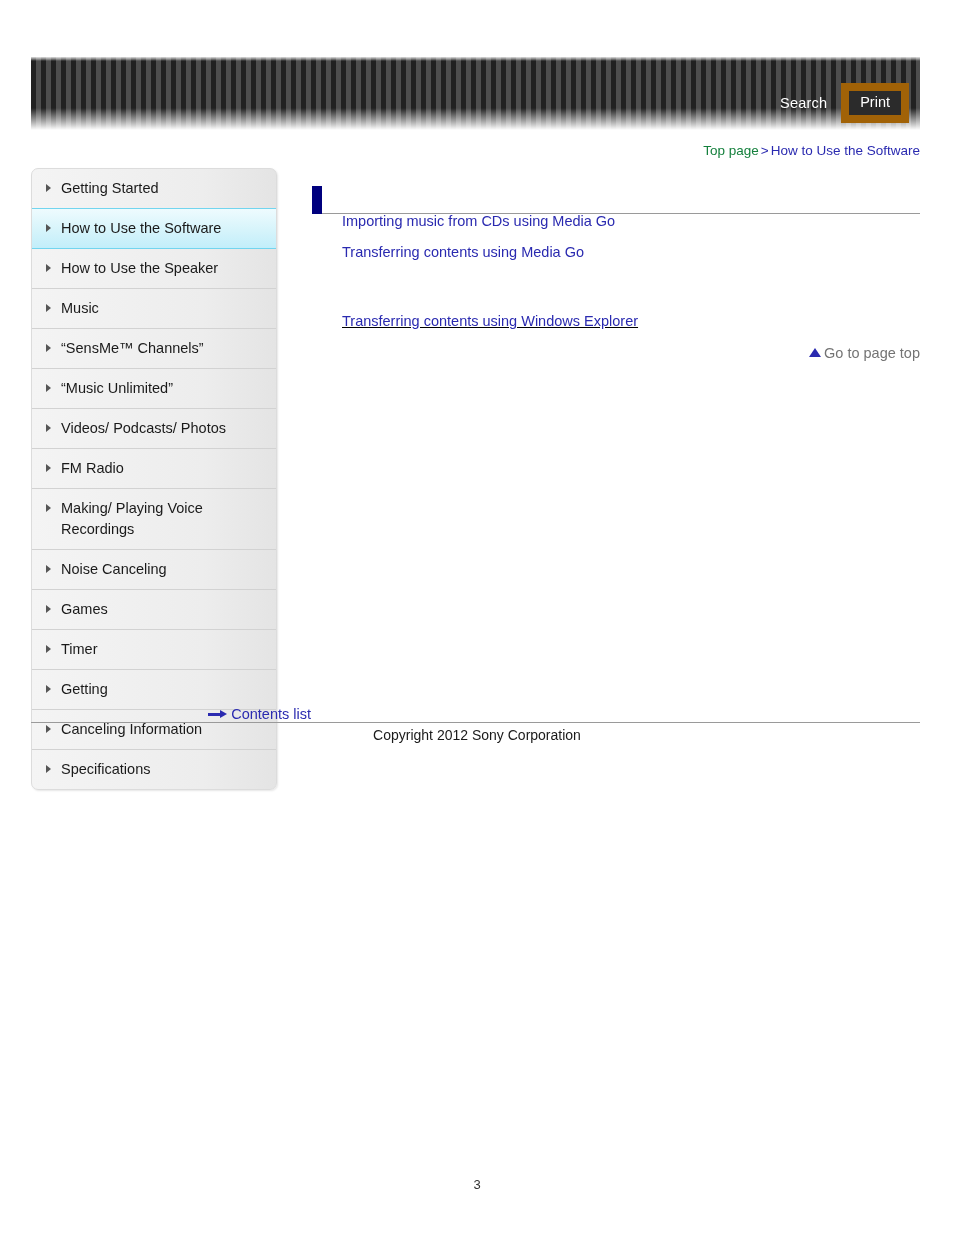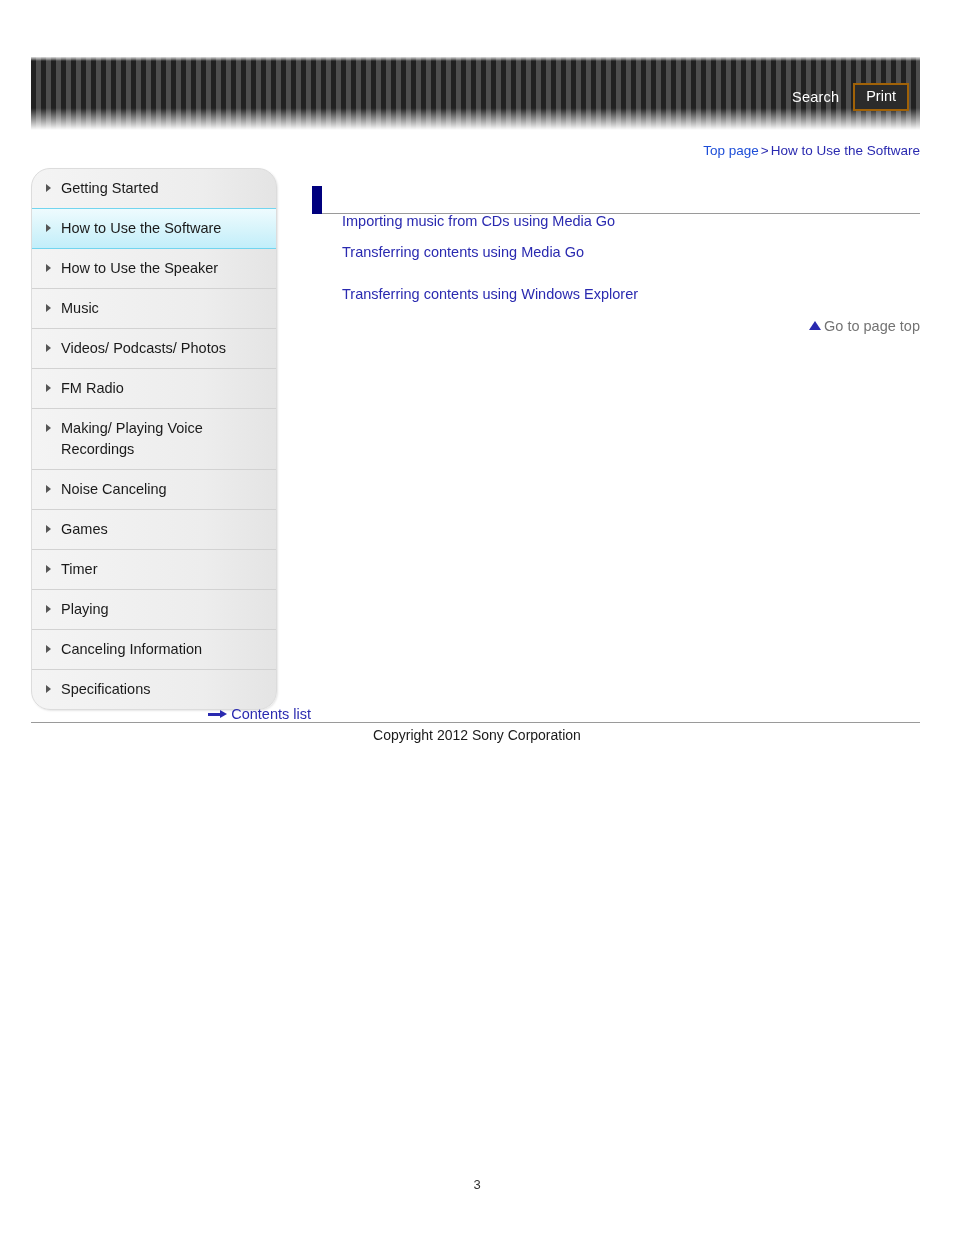--- a/index.html
+++ b/index.html
@@ -66,55 +66,55 @@
     color: #ffffff;
     font-size: 14.5px;
     letter-spacing: 0.2px;
     white-space: nowrap;
     padding-left: 20px;
   }
   .print-button {
     display: inline-block;
     color: #ffffff;
     font-size: 14.5px;
-    border: 2px solid #a16207;
+    border: 8px solid #a16207;
     background: #2b2b2b;
     padding: 3px 11px 4px 11px;
     line-height: 1.15;
     cursor: pointer;
     white-space: nowrap;
   }
 
   
   .breadcrumb {
     position: absolute;
     right: 34px;
     top: 143px;
     font-size: 13.5px;
     color: #2a2ab0;
     white-space: nowrap;
   }
   .breadcrumb a {
-    color: #1d4ed8;
+    color: #15803d;
     text-decoration: none;
   }
   .breadcrumb .sep {
     color: #2a2ab0;
     margin: 0 2px;
   }
 
   
   .sidebar {
     position: absolute;
     left: 31px;
     top: 168px;
     width: 246px;
     background: linear-gradient(to right, #f4f4f4 0%, #ededed 70%, #e4e4e4 100%);
     border: 1px solid #dcdcdc;
-    border-radius: 19px;
+    border-radius: 7px;
     box-shadow: 1px 1px 2px rgba(0,0,0,0.10);
     box-sizing: border-box;
     overflow: hidden;
   }
   .nav-item {
     position: relative;
     display: flex;
     align-items: flex-start;
     padding: 9px 10px 9px 14px;
     border-bottom: 1px solid #d2d2d2;
@@ -229,21 +229,22 @@
     display: block;
     font-size: 14.5px;
     color: #2a2ab0;
     text-decoration: none;
     line-height: 1.0;
     margin-bottom: 16px;
     cursor: pointer;
     white-space: nowrap;
   }
   .link-group.second {
-    margin-top: 28px;
+    margin-top: 55px;
+    text-decoration: underline;
   }
   .go-top-row {
     margin-top: 16px;
     display: flex;
     justify-content: flex-end;
     align-items: center;
     gap: 3px;
   }
   .triangle-up-icon {
     width: 0; height: 0;
@@ -315,20 +316,28 @@
     <div class="nav-item">
       <span class="nav-bullet"></span>
       <span class="nav-label">How to Use the Speaker</span>
     </div>
     <div class="nav-item">
       <span class="nav-bullet"></span>
       <span class="nav-label">Music</span>
     </div>
     <div class="nav-item">
       <span class="nav-bullet"></span>
+      <span class="nav-label">“SensMe™ Channels”</span>
+    </div>
+    <div class="nav-item">
+      <span class="nav-bullet"></span>
+      <span class="nav-label">“Music Unlimited”</span>
+    </div>
+    <div class="nav-item">
+      <span class="nav-bullet"></span>
       <span class="nav-label">Videos/ Podcasts/ Photos</span>
     </div>
     <div class="nav-item">
       <span class="nav-bullet"></span>
       <span class="nav-label">FM Radio</span>
     </div>
     <div class="nav-item">
       <span class="nav-bullet"></span>
       <span class="nav-label">Making/ Playing Voice Recordings</span>
     </div>
@@ -339,21 +348,21 @@
     <div class="nav-item">
       <span class="nav-bullet"></span>
       <span class="nav-label">Games</span>
     </div>
     <div class="nav-item">
       <span class="nav-bullet"></span>
       <span class="nav-label">Timer</span>
     </div>
     <div class="nav-item">
       <span class="nav-bullet"></span>
-      <span class="nav-label">Playing</span>
+      <span class="nav-label">Getting</span>
     </div>
     <div class="nav-item">
       <span class="nav-bullet"></span>
       <span class="nav-label">Canceling Information</span>
     </div>
     <div class="nav-item">
       <span class="nav-bullet"></span>
       <span class="nav-label">Specifications</span>
     </div>
   </nav>

